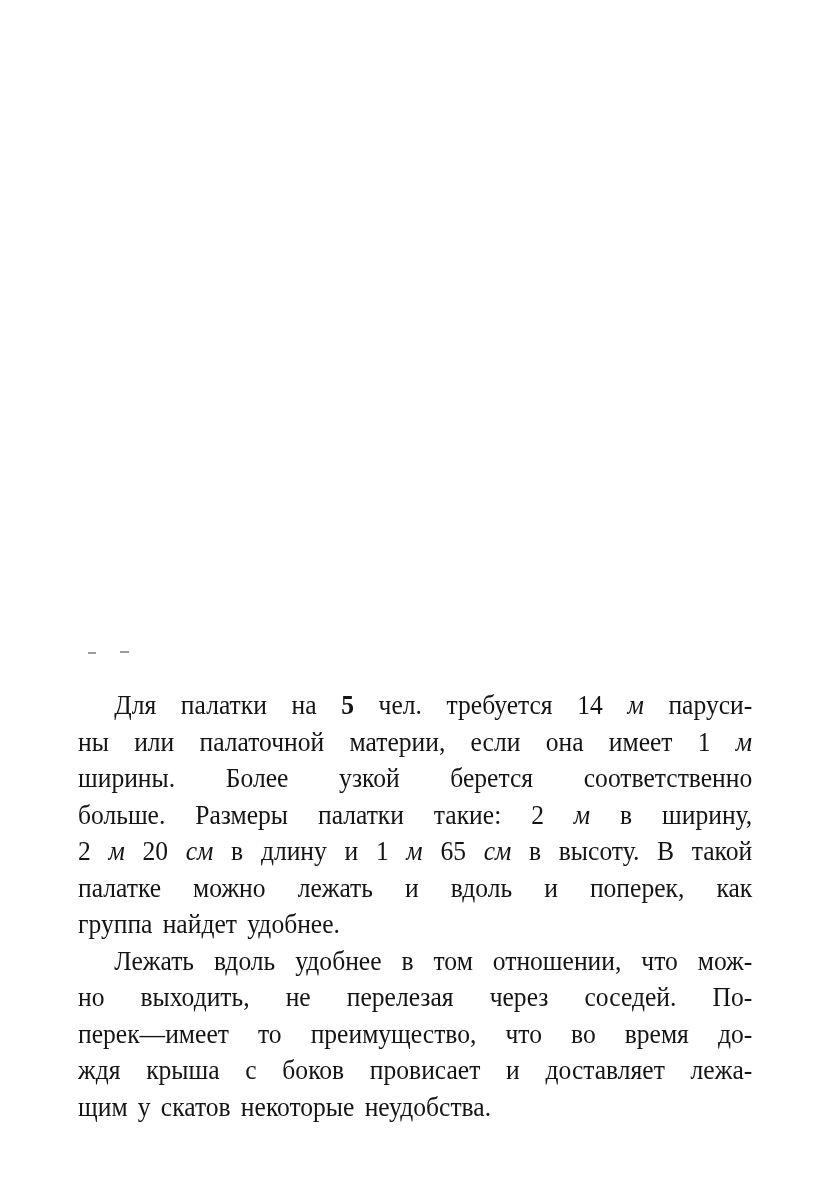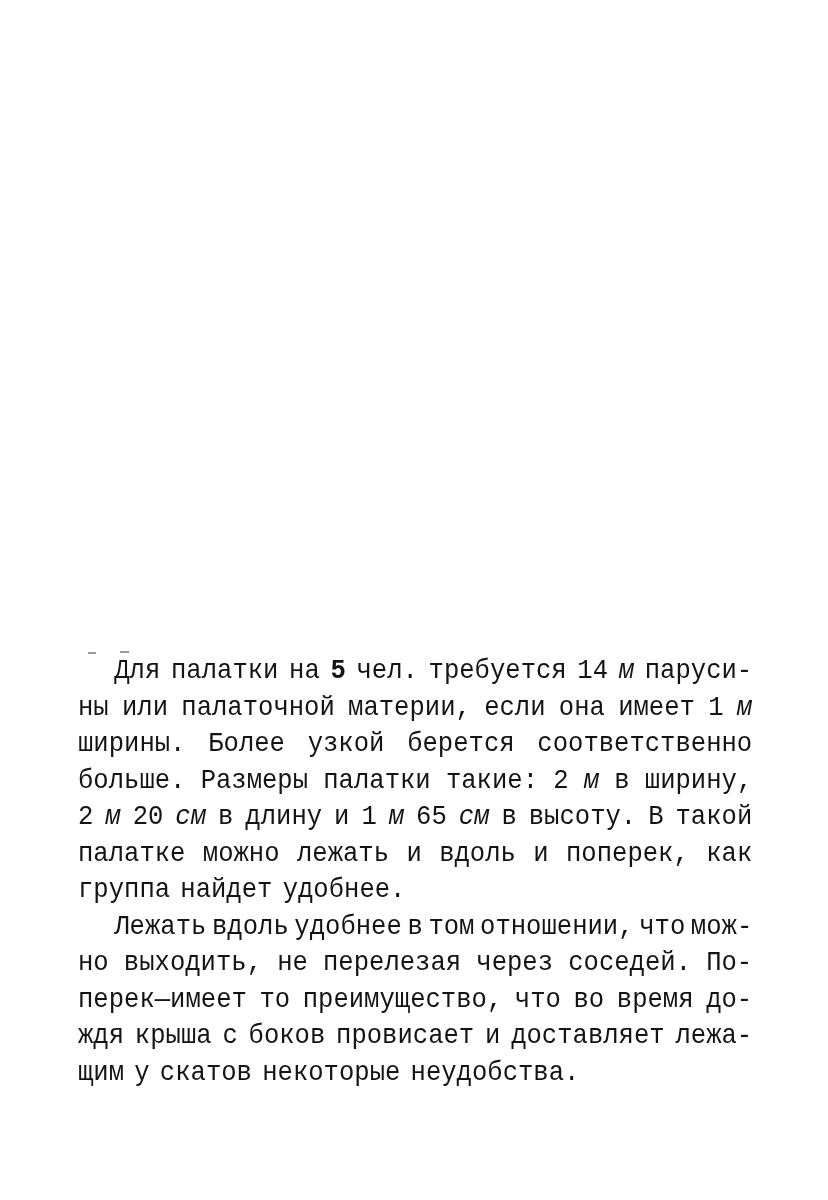--- a/index.html
+++ b/index.html
@@ -10,23 +10,22 @@
     overflow: hidden;
     font-family: "Liberation Serif", "DejaVu Serif", serif;
     color: #141414;
   }
   .page { position: absolute; left: 0; top: 0; width: 828px; height: 1200px; }
   .scan-mark {
     position: absolute; height: 2px; background: #9a9a9a;
   }
   .text-block {
     position: absolute;
-    left: 78px; top: 653px;
+    left: 78px; top: 687px;
     width: 674px;
-    font-family: Liberation Mono, monospace;
   }
   .line {
     display: flex;
     justify-content: space-between;
     font-size: 27.5px;
     line-height: 36.5px;
     height: 36.5px;
     white-space: nowrap;
     transform: scaleX(0.93);
     transform-origin: left center;

